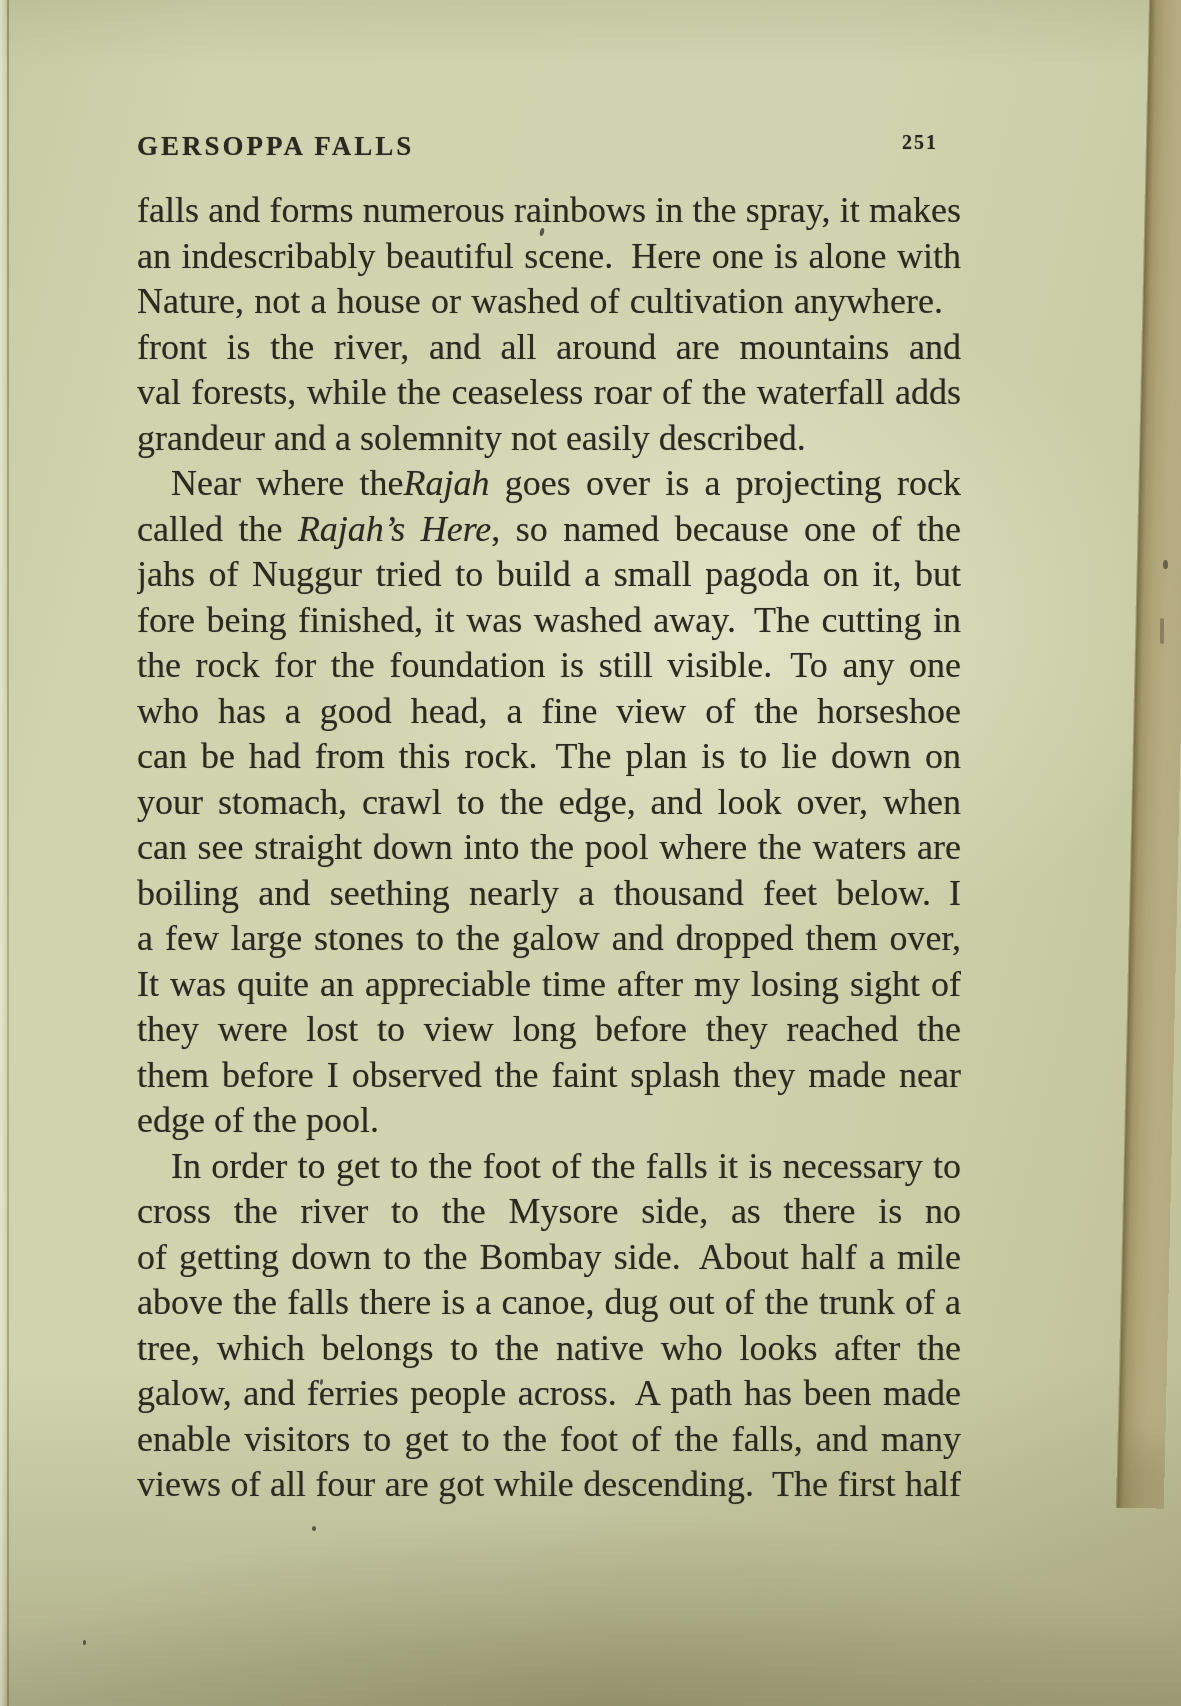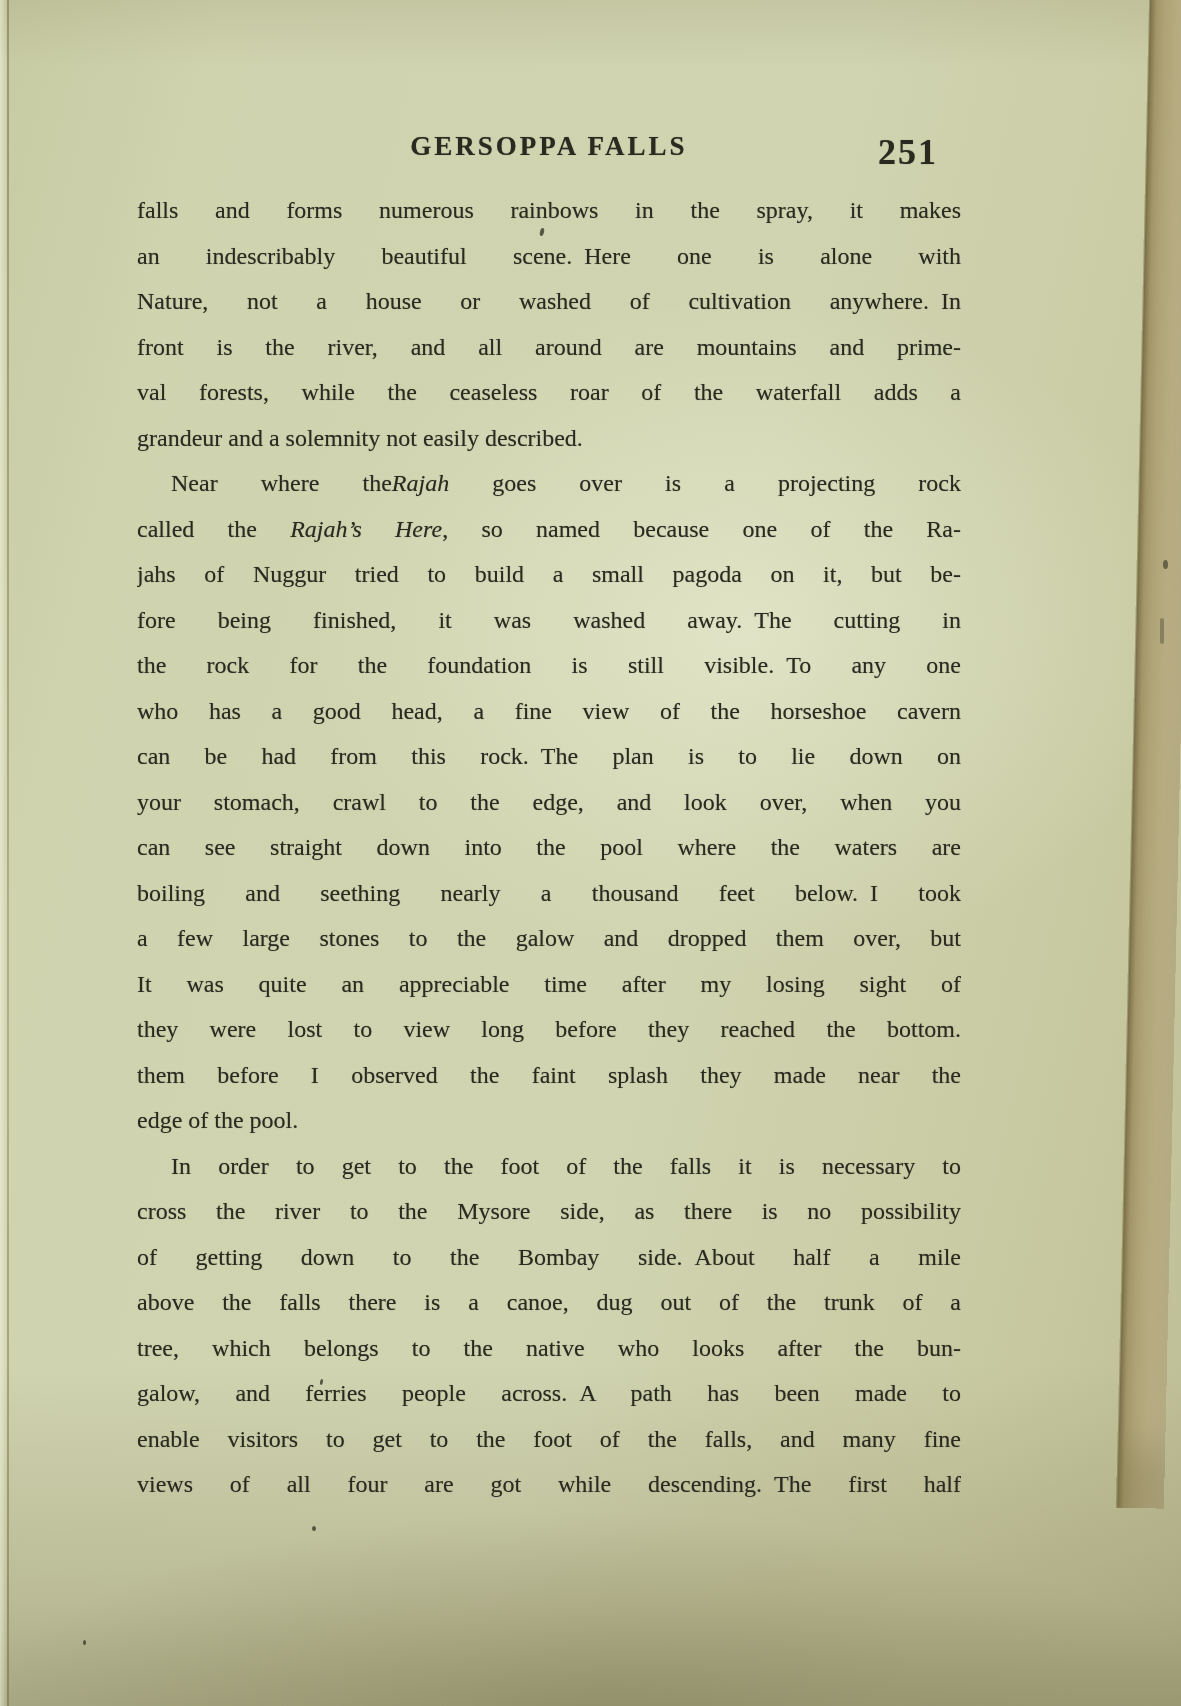--- a/index.html
+++ b/index.html
@@ -34,38 +34,37 @@
     transform: rotate(1.25deg);
     transform-origin: top left;
     background: linear-gradient(to right,
       rgba(126,114,74,0) 0px, #7e7248 2px, #8f8258 4px,
       #a99d6f 8px, #b4a87c 16px, #bdb288 30px, #c2b890 100%);
     box-shadow: inset 0 -60px 40px rgba(118,108,70,0.35);
   }
 
   .running-head {
     position: absolute; left: 137px; top: 131px; width: 824px; height: 34px;
-    text-align: center;
   }
   .head-title {
     font-size: 27px; font-weight: bold; letter-spacing: 3px;
     text-shadow: 0 0 1px rgba(43,42,33,0.45);
   }
   .head-num {
     position: absolute; right: 23px; top: 0;
-    font-size: 36px; font-weight: bold; letter-spacing: 2px;
+    font-size: 20px; font-weight: bold; letter-spacing: 2px;
     text-shadow: 0 0 1px rgba(43,42,33,0.45);
   }
 
   .text-block {
     position: absolute; left: 137px; top: 188px; width: 824px;
   }
   .line {
     height: 45.5px; line-height: 45.5px;
-    font-size: 24px;
+    font-size: 36px;
     text-align: left;
     overflow: hidden;
     text-shadow: 0 0 1px rgba(43,42,33,0.40);
   }
   .line.just { text-align: justify; text-align-last: justify; }
   .line.indent { padding-left: 34px; }
   .line em { font-style: italic; font-family: Liberation Serif, serif; }
 
   
   .speck { position: absolute; background: rgba(48,46,34,0.75); border-radius: 50%; }

